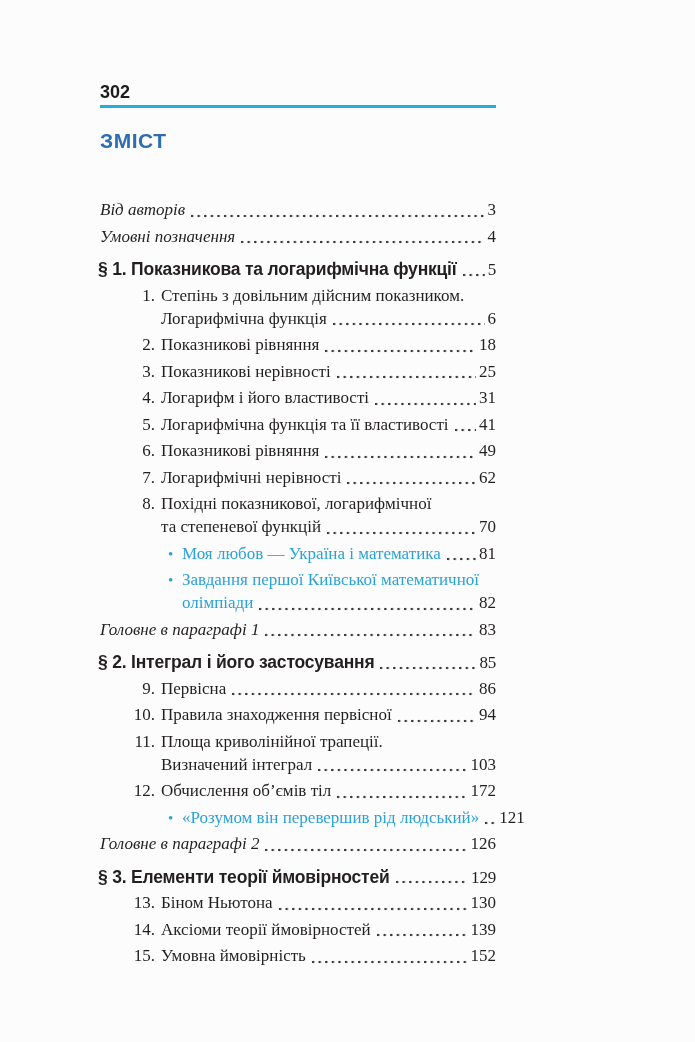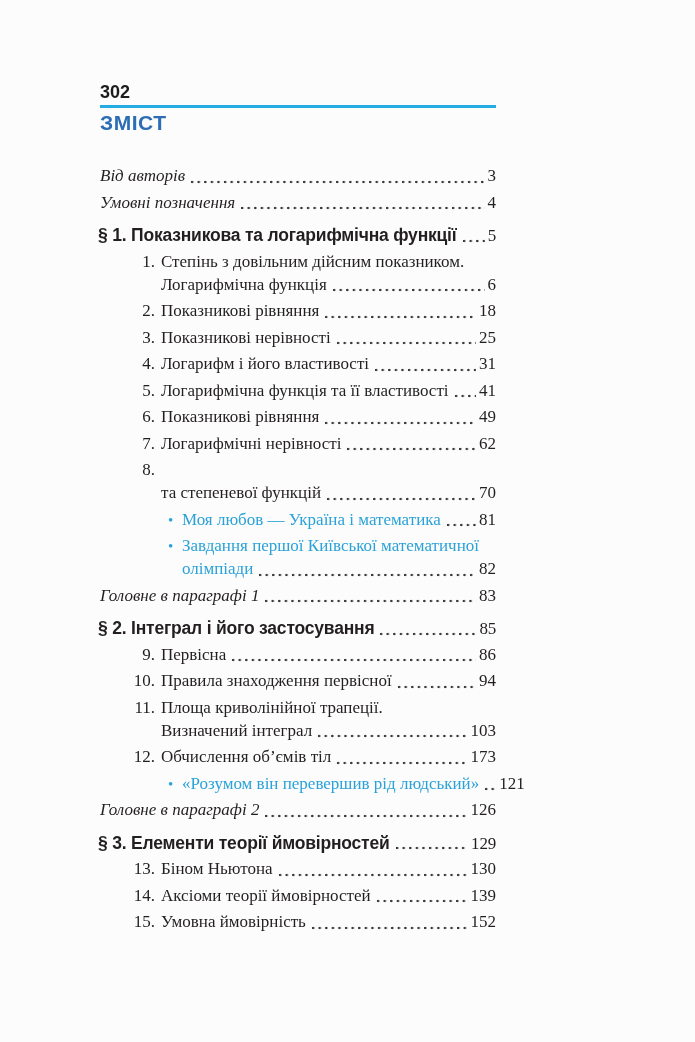--- a/index.html
+++ b/index.html
@@ -24,27 +24,27 @@
   .page-num {
     font-family: "Liberation Sans", "DejaVu Sans", sans-serif;
     font-weight: bold; font-size: 18px; line-height: 18px;
     color: #1c1c1c;
   }
   .rule {
     margin-top: 4px; height: 3px;
     background: var(--rule);
   }
   h1.toc-title {
-    margin-top: 4px;
+    margin-top: 22px;
     font-family: "Liberation Sans", "DejaVu Sans", sans-serif;
     font-weight: bold; font-size: 21px; line-height: 22px;
     letter-spacing: 0.5px;
     color: var(--title);
   }
-  .toc { margin-top: 29px; }
+  .toc { margin-top: 45px; }
   .entry { }
   .row {
     display: flex; align-items: baseline;
     height: 26.5px; line-height: 26.5px;
     font-size: 17px;
     white-space: nowrap;
   }
   .row.cont { margin-top: -3.5px; }
   
   .leader {
@@ -169,20 +169,21 @@
         <div class="row">
           <span class="num">7.</span>
           <span class="label">Логарифмічні нерівності</span>
           <span class="leader"></span>
           <span class="pg">62</span>
         </div>
       </div>
       <div class="entry item">
         <div class="row">
           <span class="num">8.</span>
+          <span class="label">Похідні показникової, логарифмічної</span>
         </div>
         <div class="row cont">
           <span class="label">та степеневої функцій</span>
           <span class="leader"></span>
           <span class="pg">70</span>
         </div>
       </div>
       <div class="entry bullet">
         <div class="row">
           <span class="dot">•</span>
@@ -241,21 +242,21 @@
           <span class="label">Визначений інтеграл</span>
           <span class="leader"></span>
           <span class="pg">103</span>
         </div>
       </div>
       <div class="entry item">
         <div class="row">
           <span class="num">12.</span>
           <span class="label">Обчислення об’ємів тіл</span>
           <span class="leader"></span>
-          <span class="pg">173</span>
+          <span class="pg">172</span>
         </div>
       </div>
       <div class="entry bullet">
         <div class="row">
           <span class="dot">•</span>
           <span class="label">«Розумом він перевершив рід людський»</span>
           <span class="leader"></span>
           <span class="pg">121</span>
         </div>
       </div>

